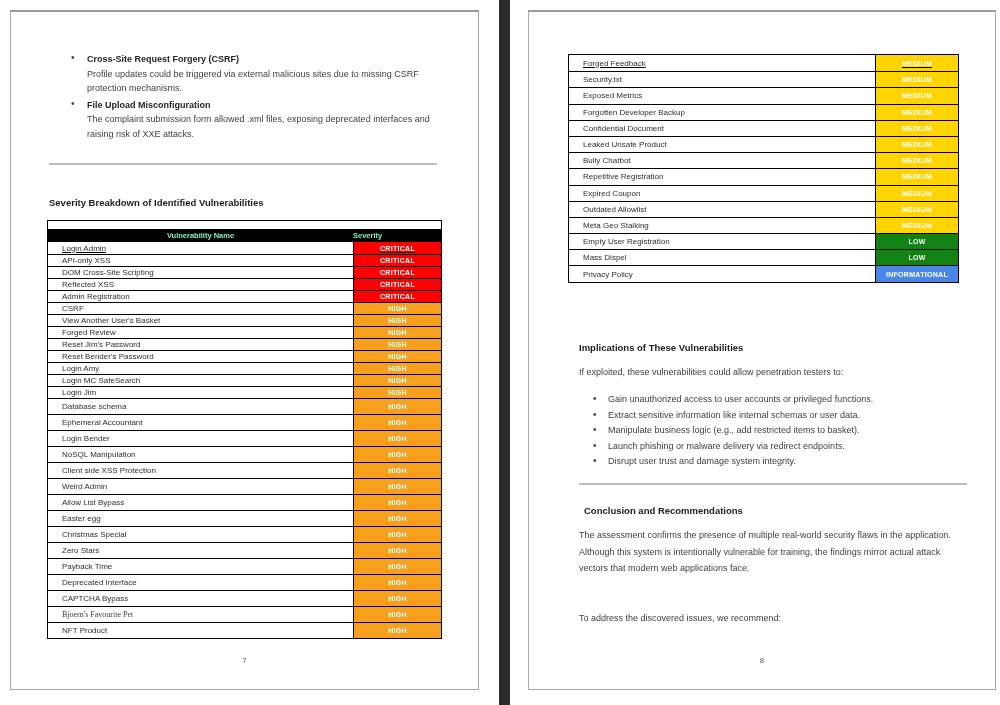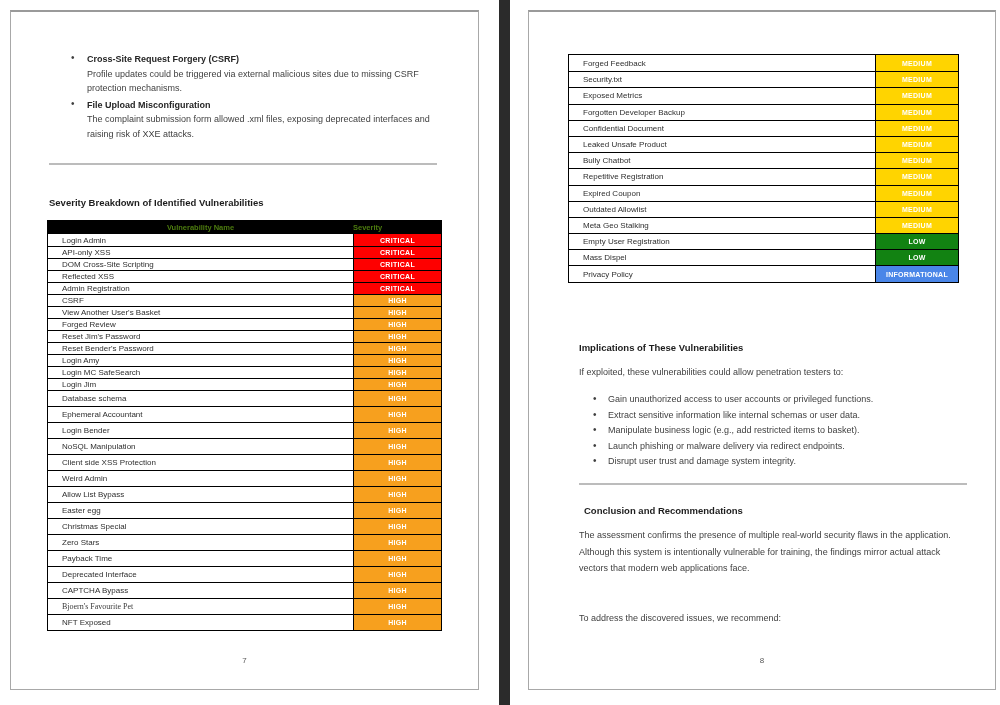--- a/index.html
+++ b/index.html
@@ -40,26 +40,26 @@
   .impl-list li { position:relative; padding-left:17px; font-size:9px; line-height:15.5px; color:#3f3f3f; }
   .impl-list li::before { content:"\2022"; position:absolute; left:2px; top:-1px; font-size:10px; }
 
   .pageno { position:absolute; bottom:24px; left:0; right:0; text-align:center; font-size:8px; color:#595959; }
 
   
   .vtable { position:absolute; border:1px solid #000; background:#fff; }
   .table7 { top:208px; left:36px; width:395px; }
   .table8 { top:42px;  left:39px; width:391px; }
 
-  .vheader { display:flex; background:#000; color:#4d7c0f; height:13px; align-items:center; }
+  .vheader { display:flex; background:#000; color:#86efac; height:13px; align-items:center;margin-top:8px; }
   .vheader .hname { flex:1; text-align:center; font-size:7.5px; font-weight:bold; }
   .vheader .hsev  { width:88px; text-align:left; font-size:7.5px; font-weight:bold; }
 
   .vrow { display:flex; border-top:1px solid #000; }
-  .vtable .rows > .vrow:first-child { border-top:none; }
+  .vtable .rows > .vrow:first-child { border-top:none;text-decoration:underline; }
   .table8 .rows > .vrow:first-child { border-top:none; }
   .vname { flex:1; display:flex; align-items:center; padding-left:14px; font-size:8px; color:#2e2e2e; overflow:hidden; white-space:nowrap; }
   .vsev  { display:flex; align-items:center; justify-content:center; font-size:7px; font-weight:bold; color:#ffffff; letter-spacing:0.3px; border-left:1px solid #000; }
 
   .table7 .vsev { width:88px; }
   .table8 .vsev { width:83px; }
 
   .table7 .rows .vrow { height:12px; }
   .table7 .rows .vrow:nth-child(n+14) { height:16px; }
   .table7 .rows .vrow:nth-child(27) .vname { font-family:"Liberation Serif", serif; color:#3a3a3a; }
@@ -194,21 +194,21 @@
           </div>
           <div class="vrow">
             <div class="vname">CAPTCHA Bypass</div>
             <div class="vsev" style="background: rgb(247, 160, 30);">HIGH</div>
           </div>
           <div class="vrow">
             <div class="vname">Bjoern's Favourite Pet</div>
             <div class="vsev" style="background: rgb(247, 160, 30);">HIGH</div>
           </div>
           <div class="vrow">
-            <div class="vname">NFT Exposed</div>
+            <div class="vname">NFT Product</div>
             <div class="vsev" style="background: rgb(247, 160, 30);">HIGH</div>
           </div>
         </div>
     </div>
 
     <div class="pageno">7</div>
   </div>
 
   <div class="divider"></div>
 

